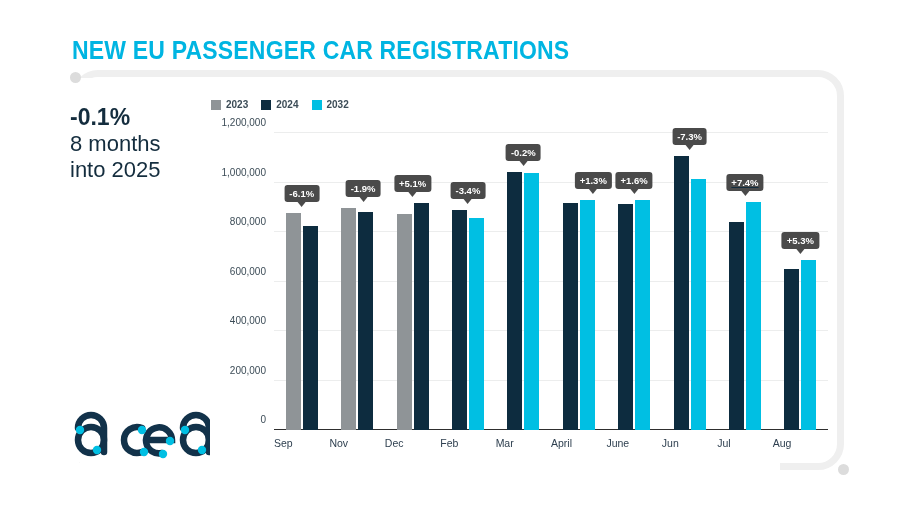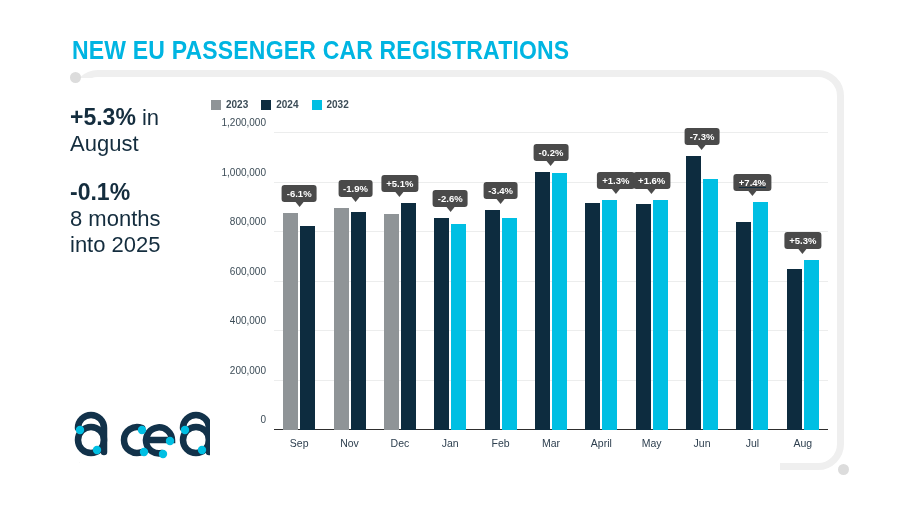--- a/index.html
+++ b/index.html
@@ -90,21 +90,21 @@
   .group{
     position:relative;flex:1 1 0;height:100%;
     display:flex;align-items:flex-end;justify-content:center;gap:2px;
   }
   .bar{width:15px;position:relative;}
   .bar.y2023{background:#8f9497;}
   .bar.y2024{background:#0d2c3f;}
   .bar.y2025{background:#00bfe3;}
   .xlabel{
     position:absolute;left:0;right:0;top:calc(100% + 7px);
-    text-align:center;font-size:10.5px;color:#2f4050;font-weight:400;
+    text-align:left;font-size:10.5px;color:#2f4050;font-weight:400;
   }
   .tagwrap{
     position:absolute;left:50%;transform:translateX(-50%);
     white-space:nowrap;
   }
   .tag{
     background:#4a4a4a;color:#ffffff;
     font-size:9.5px;font-weight:700;
     padding:3px 5px 3px 5px;border-radius:3px;
     position:relative;display:block;text-align:center;
@@ -124,24 +124,20 @@
 
   <div class="title">NEW EU PASSENGER CAR REGISTRATIONS</div>
 
   <div class="panel"></div>
   <div class="panel-mask-left"></div>
   <div class="panel-mask-bottom"></div>
   <div class="dot dot-tl"></div>
   <div class="dot dot-br"></div>
 
   <div class="stats">
-    <div class="stat-block">
-      <div class="stat-line"><span class="stat-big">+5.3%</span><span> in</span></div>
-      <div class="stat-line">August</div>
-    </div>
     <div class="stat-block">
       <div class="stat-line"><span class="stat-big">-0.1%</span></div>
       <div class="stat-line">8 months</div>
       <div class="stat-line">into 2025</div>
     </div>
   </div>
 
   <div class="logo">
     <svg width="140" height="62" viewBox="0 0 140 62">
       <g fill="none" stroke="#12324a" stroke-width="6.5" stroke-linecap="round">
@@ -217,28 +213,20 @@
           </div>
           <div class="group">
             <div class="bar y2023" style="height: 72.6667%;"></div>
             <div class="bar y2024" style="height: 76.4167%;"></div>
             <div class="tagwrap" style="bottom: calc(76.4167% + 11px);">
               <span class="tag">+5.1%</span>
             </div>
             <div class="xlabel">Dec</div>
           </div>
           <div class="group">
-            <div class="bar y2024" style="height: 71.5%;"></div>
-            <div class="bar y2025" style="height: 69.25%;"></div>
-            <div class="tagwrap" style="bottom: calc(71.5% + 11px);">
-              <span class="tag">-2.6%</span>
-            </div>
-            <div class="xlabel">Jan</div>
-          </div>
-          <div class="group">
             <div class="bar y2024" style="height: 74.0833%;"></div>
             <div class="bar y2025" style="height: 71.5%;"></div>
             <div class="tagwrap" style="bottom: calc(74.0833% + 11px);">
               <span class="tag">-3.4%</span>
             </div>
             <div class="xlabel">Feb</div>
           </div>
           <div class="group">
             <div class="bar y2024" style="height: 86.8333%;"></div>
             <div class="bar y2025" style="height: 86.6667%;"></div>
@@ -254,21 +242,21 @@
               <span class="tag">+1.3%</span>
             </div>
             <div class="xlabel">April</div>
           </div>
           <div class="group">
             <div class="bar y2024" style="height: 76.25%;"></div>
             <div class="bar y2025" style="height: 77.5%;"></div>
             <div class="tagwrap" style="bottom: calc(77.5% + 11px);">
               <span class="tag">+1.6%</span>
             </div>
-            <div class="xlabel">May</div>
+            <div class="xlabel">June</div>
           </div>
           <div class="group">
             <div class="bar y2024" style="height: 92.3333%;"></div>
             <div class="bar y2025" style="height: 84.5833%;"></div>
             <div class="tagwrap" style="bottom: calc(92.3333% + 11px);">
               <span class="tag">-7.3%</span>
             </div>
             <div class="xlabel">Jun</div>
           </div>
           <div class="group">

